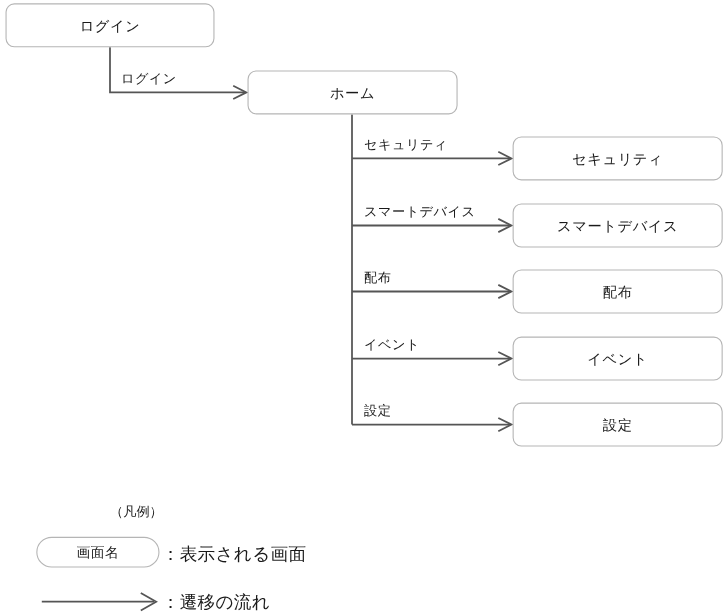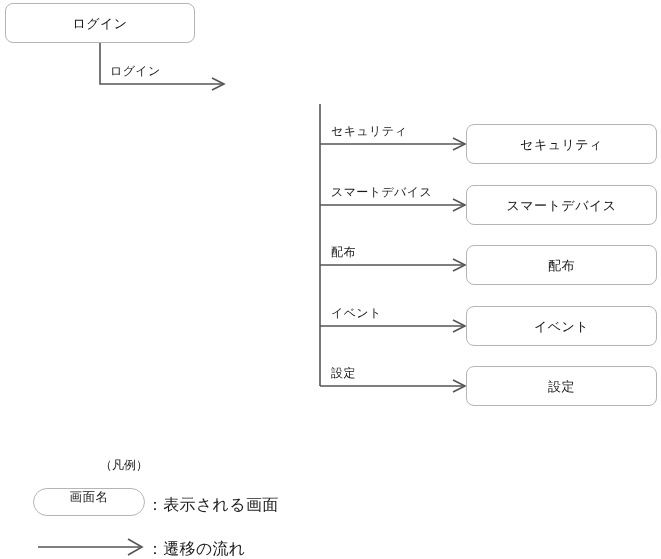--- a/index.html
+++ b/index.html
@@ -61,21 +61,21 @@
     color: #1a1a1a;
     margin-left: 42px;
   }
   .legend-node {
     position: absolute;
     box-sizing: border-box;
     background: #ffffff;
     border: 1px solid #b5b5b5;
     border-radius: 14px;
     display: flex;
-    align-items: flex-start;
+    align-items: center;
     justify-content: center;
     font-size: 12.5px;
     color: #1a1a1a;
     letter-spacing: 0.5px;
   }
   .legend-text {
     position: absolute;
     font-size: 16px;
     line-height: 1;
     white-space: nowrap;
@@ -113,20 +113,23 @@
 
       <path d="M38,547 L140,547"></path>
       <path d="M128,539 L142,547 L128,555"></path>
     </g>
   </svg>
 
   <div class="node" style="left:5px; top:3px; width:190px; height:40px;">
     <span>ログイン</span>
   </div>
 
+  <div class="node" style="left:225px; top:64px; width:191px; height:40px;">
+    <span>ホーム</span>
+  </div>
 
   <div class="node" style="left:466px; top:124px; width:191px; height:40px;">
     <span>セキュリティ</span>
   </div>
 
   <div class="node" style="left:466px; top:185px; width:191px; height:40px;">
     <span>スマートデバイス</span>
   </div>
 
   <div class="node" style="left:466px; top:245px; width:191px; height:40px;">

